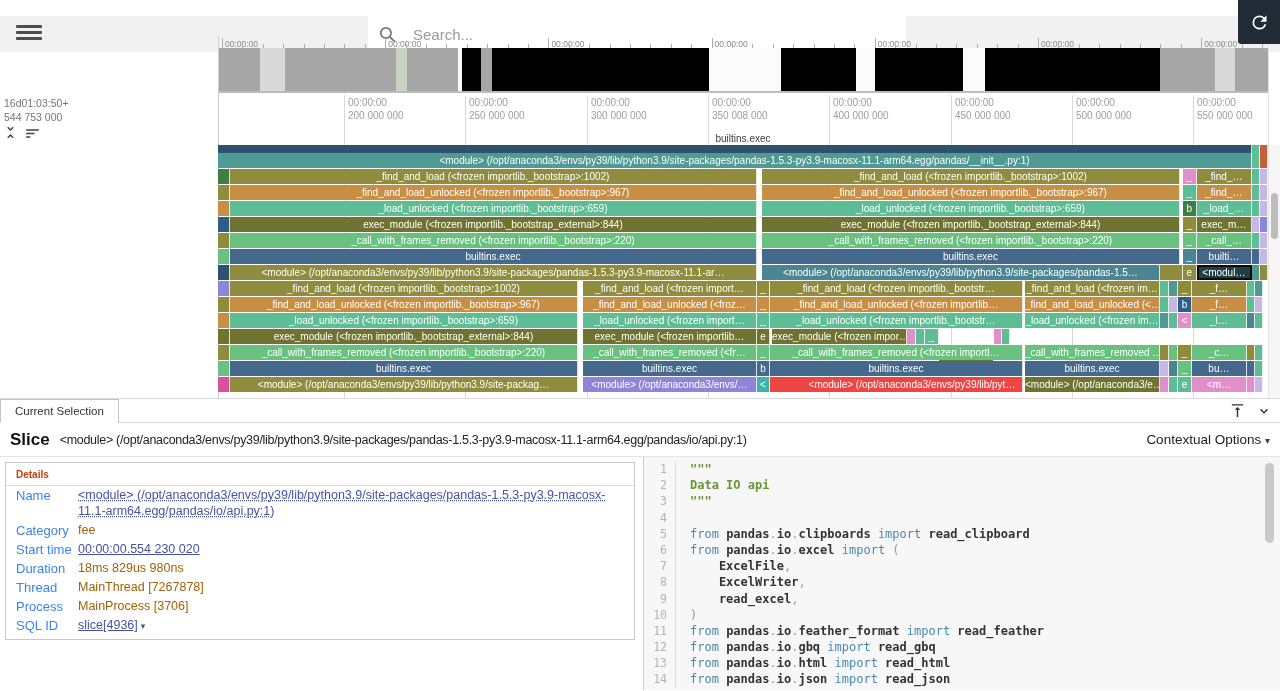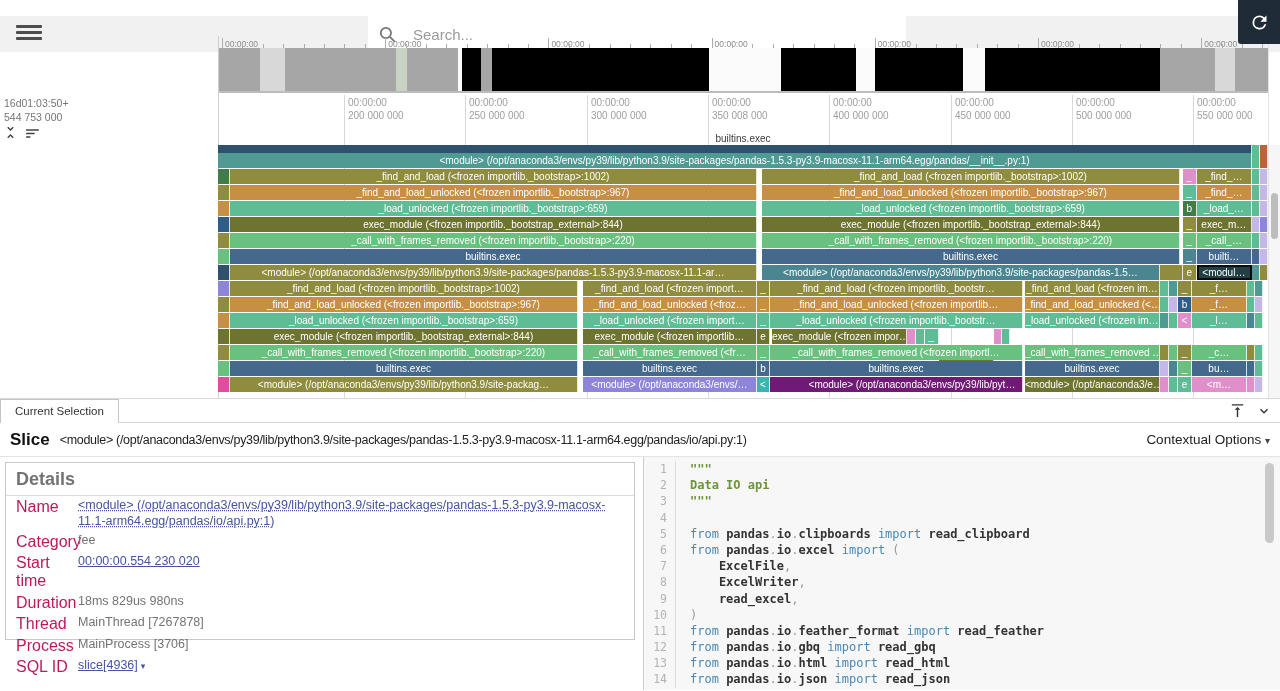--- a/index.html
+++ b/index.html
@@ -59,24 +59,24 @@
   #pan-down-icon { position:absolute; right:8px; top:4px; cursor:pointer; }
   #slice-row { position:relative; height:34px; display:flex; align-items:center; padding:0 10px; border-bottom:1px solid #e4e4e4; }
   #slice-label { font-size:17px; font-weight:bold; color:#111; margin-right:10px; }
   #slice-name { font-size:12.5px; color:#222; letter-spacing:-0.3px; white-space:nowrap; overflow:hidden; flex:1; }
   #ctx-options { font-size:13.5px; color:#222; white-space:nowrap; margin-left:12px; cursor:pointer; }
   #ctx-options .caret { font-size:10px; color:#444; }
 
   #content { position:relative; display:flex; height:233px; }
   #left-pane { width:643px; position:relative; }
   #details-box { position:absolute; left:5px; top:5px; width:630px; height:178px; border:1px solid #c9c9c9; background:#fff; }
-  #details-title { font-size:18px; font-weight:bold; color:#737373; padding:6px 10px 5px; border-bottom:1px solid #dcdcdc; }
+  #details-title { font-size:10px; font-weight:bold; color:#c2410c; padding:6px 10px 5px; border-bottom:1px solid #dcdcdc; }
   .drow { display:flex; padding:2px 10px 1.5px; }
-  .dlabel { width:62px; min-width:62px; font-size:16px; color:#be185d; }
-  .dvalue { font-size:12.5px; color:#737373; line-height:1.25; }
+  .dlabel { width:62px; min-width:62px; font-size:13px; color:#3b82f6; }
+  .dvalue { font-size:12.5px; color:#a16207; line-height:1.25; }
   .dvalue.link { color:#4653a4; text-decoration:underline; cursor:pointer; }
   .dvalue.link-dotted { color:#4653a4; text-decoration:underline dotted; cursor:pointer; }
   .dvalue.link-drop { color:#4653a4; text-decoration:underline; cursor:pointer; }
   .dcaret { color:#4653a4; font-size:9px; margin-left:3px; text-decoration:none; display:inline-block; }
 
   #code-pane { flex:1; position:relative; background:#f7f7f7; border-left:1px solid #cccccc; overflow:hidden; padding-top:4px; }
   .cline { display:flex; height:16.2px; font-family:"DejaVu Sans Mono", monospace; }
   .cnum { width:32px; min-width:32px; text-align:right; padding-right:8px; color:#b3b3b3; font-size:11.5px;
      border-right:1px solid #dcdcdc; line-height:16.2px; }
   .ctext { padding-left:14px; font-size:12px; line-height:16.2px; white-space:pre; }
@@ -433,21 +433,21 @@
       <div class="seg" style="width: 5.24%; background: rgb(68, 105, 140);">bu…</div>
       <div class="seg" style="width: 0.76%; background: rgb(68, 105, 140);"></div>
       <div class="seg" style="width: 0.77%; background: rgb(95, 189, 149);"></div>
     </div>
     <div class="frow">
       <div class="seg" style="width: 1.14%; background: rgb(217, 80, 156);"></div>
       <div class="seg" style="width: 33.14%; background: rgb(143, 140, 62);">&lt;module&gt; (/opt/anaconda3/envs/py39/lib/python3.9/site-packag…</div>
       <div class="seg gap" style="width: 0.48%; background: transparent;"></div>
       <div class="seg" style="width: 16.57%; background: rgb(141, 133, 218);">&lt;module&gt; (/opt/anaconda3/envs/…</div>
       <div class="seg" style="width: 1.24%; background: rgb(58, 181, 173);">&lt;</div>
-      <div class="seg" style="width: 24.1%; background: #701a75; padding-left: 32px;">&lt;module&gt; (/opt/anaconda3/envs/py39/lib/pyt…</div>
+      <div class="seg" style="width: 24.1%; background: #ef4444; padding-left: 32px;">&lt;module&gt; (/opt/anaconda3/envs/py39/lib/pyt…</div>
       <div class="seg gap" style="width: 0.19%; background: transparent;"></div>
       <div class="seg" style="width: 12.86%; background: rgb(111, 115, 48);">&lt;module&gt; (/opt/anaconda3/e…</div>
       <div class="seg" style="width: 0.86%; background: rgb(224, 143, 203);"></div>
       <div class="seg" style="width: 0.85%; background: rgb(95, 189, 149);"></div>
       <div class="seg" style="width: 1.33%; background: rgb(95, 189, 149);">e</div>
       <div class="seg" style="width: 5.24%; background: rgb(224, 143, 203);">&lt;m…</div>
       <div class="seg" style="width: 0.76%; background: rgb(224, 143, 203);"></div>
       <div class="seg" style="width: 0.77%; background: rgb(197, 184, 232);"></div>
     </div>
   </div>

